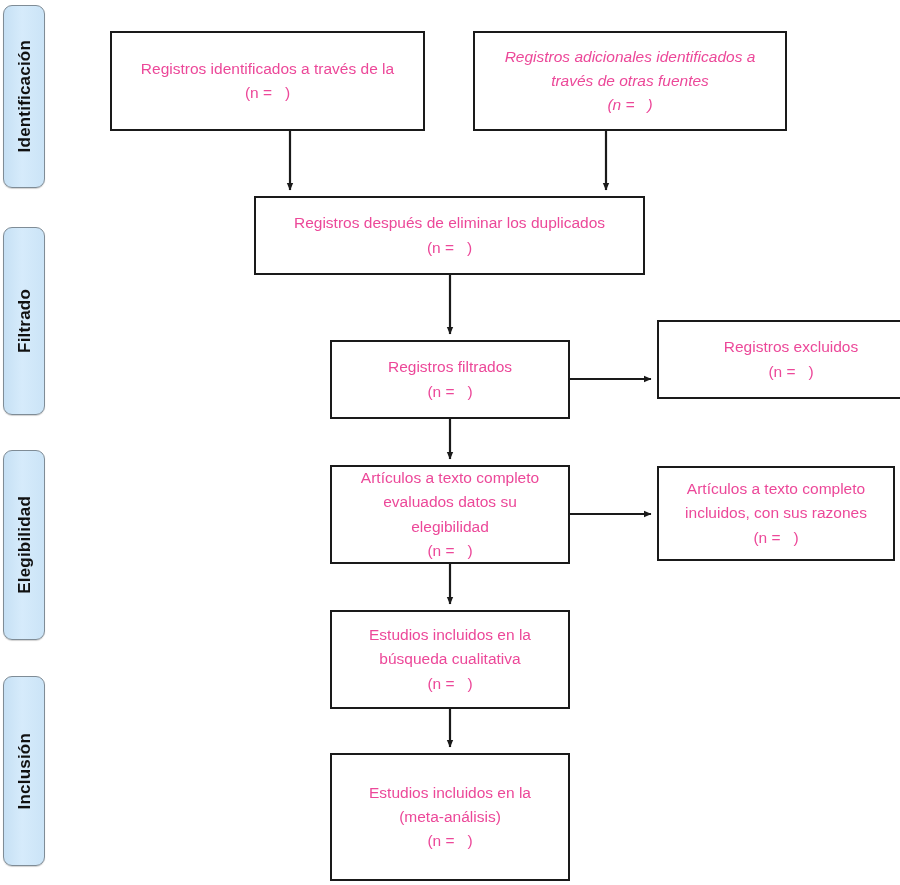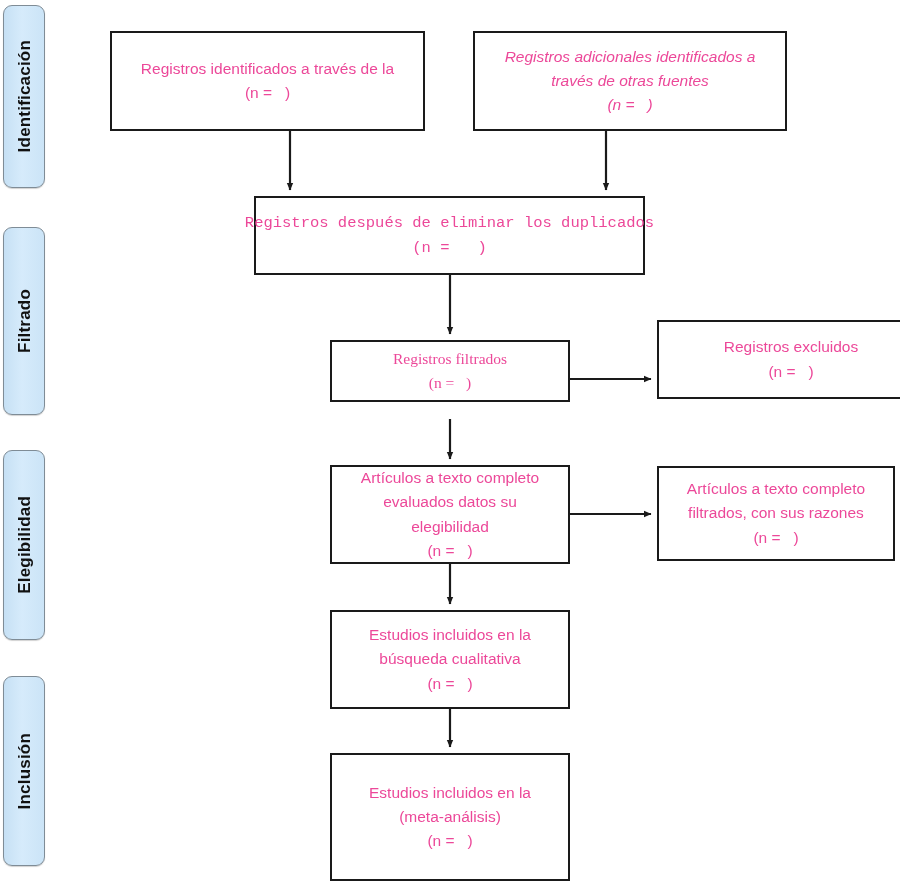--- a/index.html
+++ b/index.html
@@ -100,45 +100,45 @@
     <div class="line">Registros identificados a través de la</div>
     <div class="line">(n =   )</div>
   </div>
 
   <div class="flow-box" style="left:473px; top:31px; width:314px; height:100px;font-style:italic;">
     <div class="line">Registros adicionales identificados a</div>
     <div class="line">través de otras fuentes</div>
     <div class="line">(n =   )</div>
   </div>
 
-  <div class="flow-box" style="left:254px; top:196px; width:391px; height:79px;font-family:Liberation Mono, monospace;">
+  <div class="flow-box" style="left:254px; top:196px; width:391px; height:79px;">
     <div class="line">Registros después de eliminar los duplicados</div>
     <div class="line">(n =   )</div>
   </div>
 
-  <div class="flow-box" style="left:330px; top:340px; width:240px; height:62px;font-family:Liberation Serif, serif;">
+  <div class="flow-box" style="left:330px; top:340px; width:240px; height:79px;">
     <div class="line">Registros filtrados</div>
     <div class="line">(n =   )</div>
   </div>
 
   <div class="flow-box" style="left:657px; top:320px; width:268px; height:79px;">
     <div class="line">Registros excluidos</div>
     <div class="line">(n =   )</div>
   </div>
 
   <div class="flow-box" style="left:330px; top:465px; width:240px; height:99px;">
     <div class="line">Artículos a texto completo</div>
     <div class="line">evaluados datos su</div>
     <div class="line">elegibilidad</div>
     <div class="line">(n =   )</div>
   </div>
 
   <div class="flow-box" style="left:657px; top:466px; width:238px; height:95px;">
     <div class="line">Artículos a texto completo</div>
-    <div class="line">filtrados, con sus razones</div>
+    <div class="line">incluidos, con sus razones</div>
     <div class="line">(n =   )</div>
   </div>
 
   <div class="flow-box" style="left:330px; top:610px; width:240px; height:99px;">
     <div class="line">Estudios incluidos en la</div>
     <div class="line">búsqueda cualitativa</div>
     <div class="line">(n =   )</div>
   </div>
 
   <div class="flow-box" style="left:330px; top:753px; width:240px; height:128px;">

